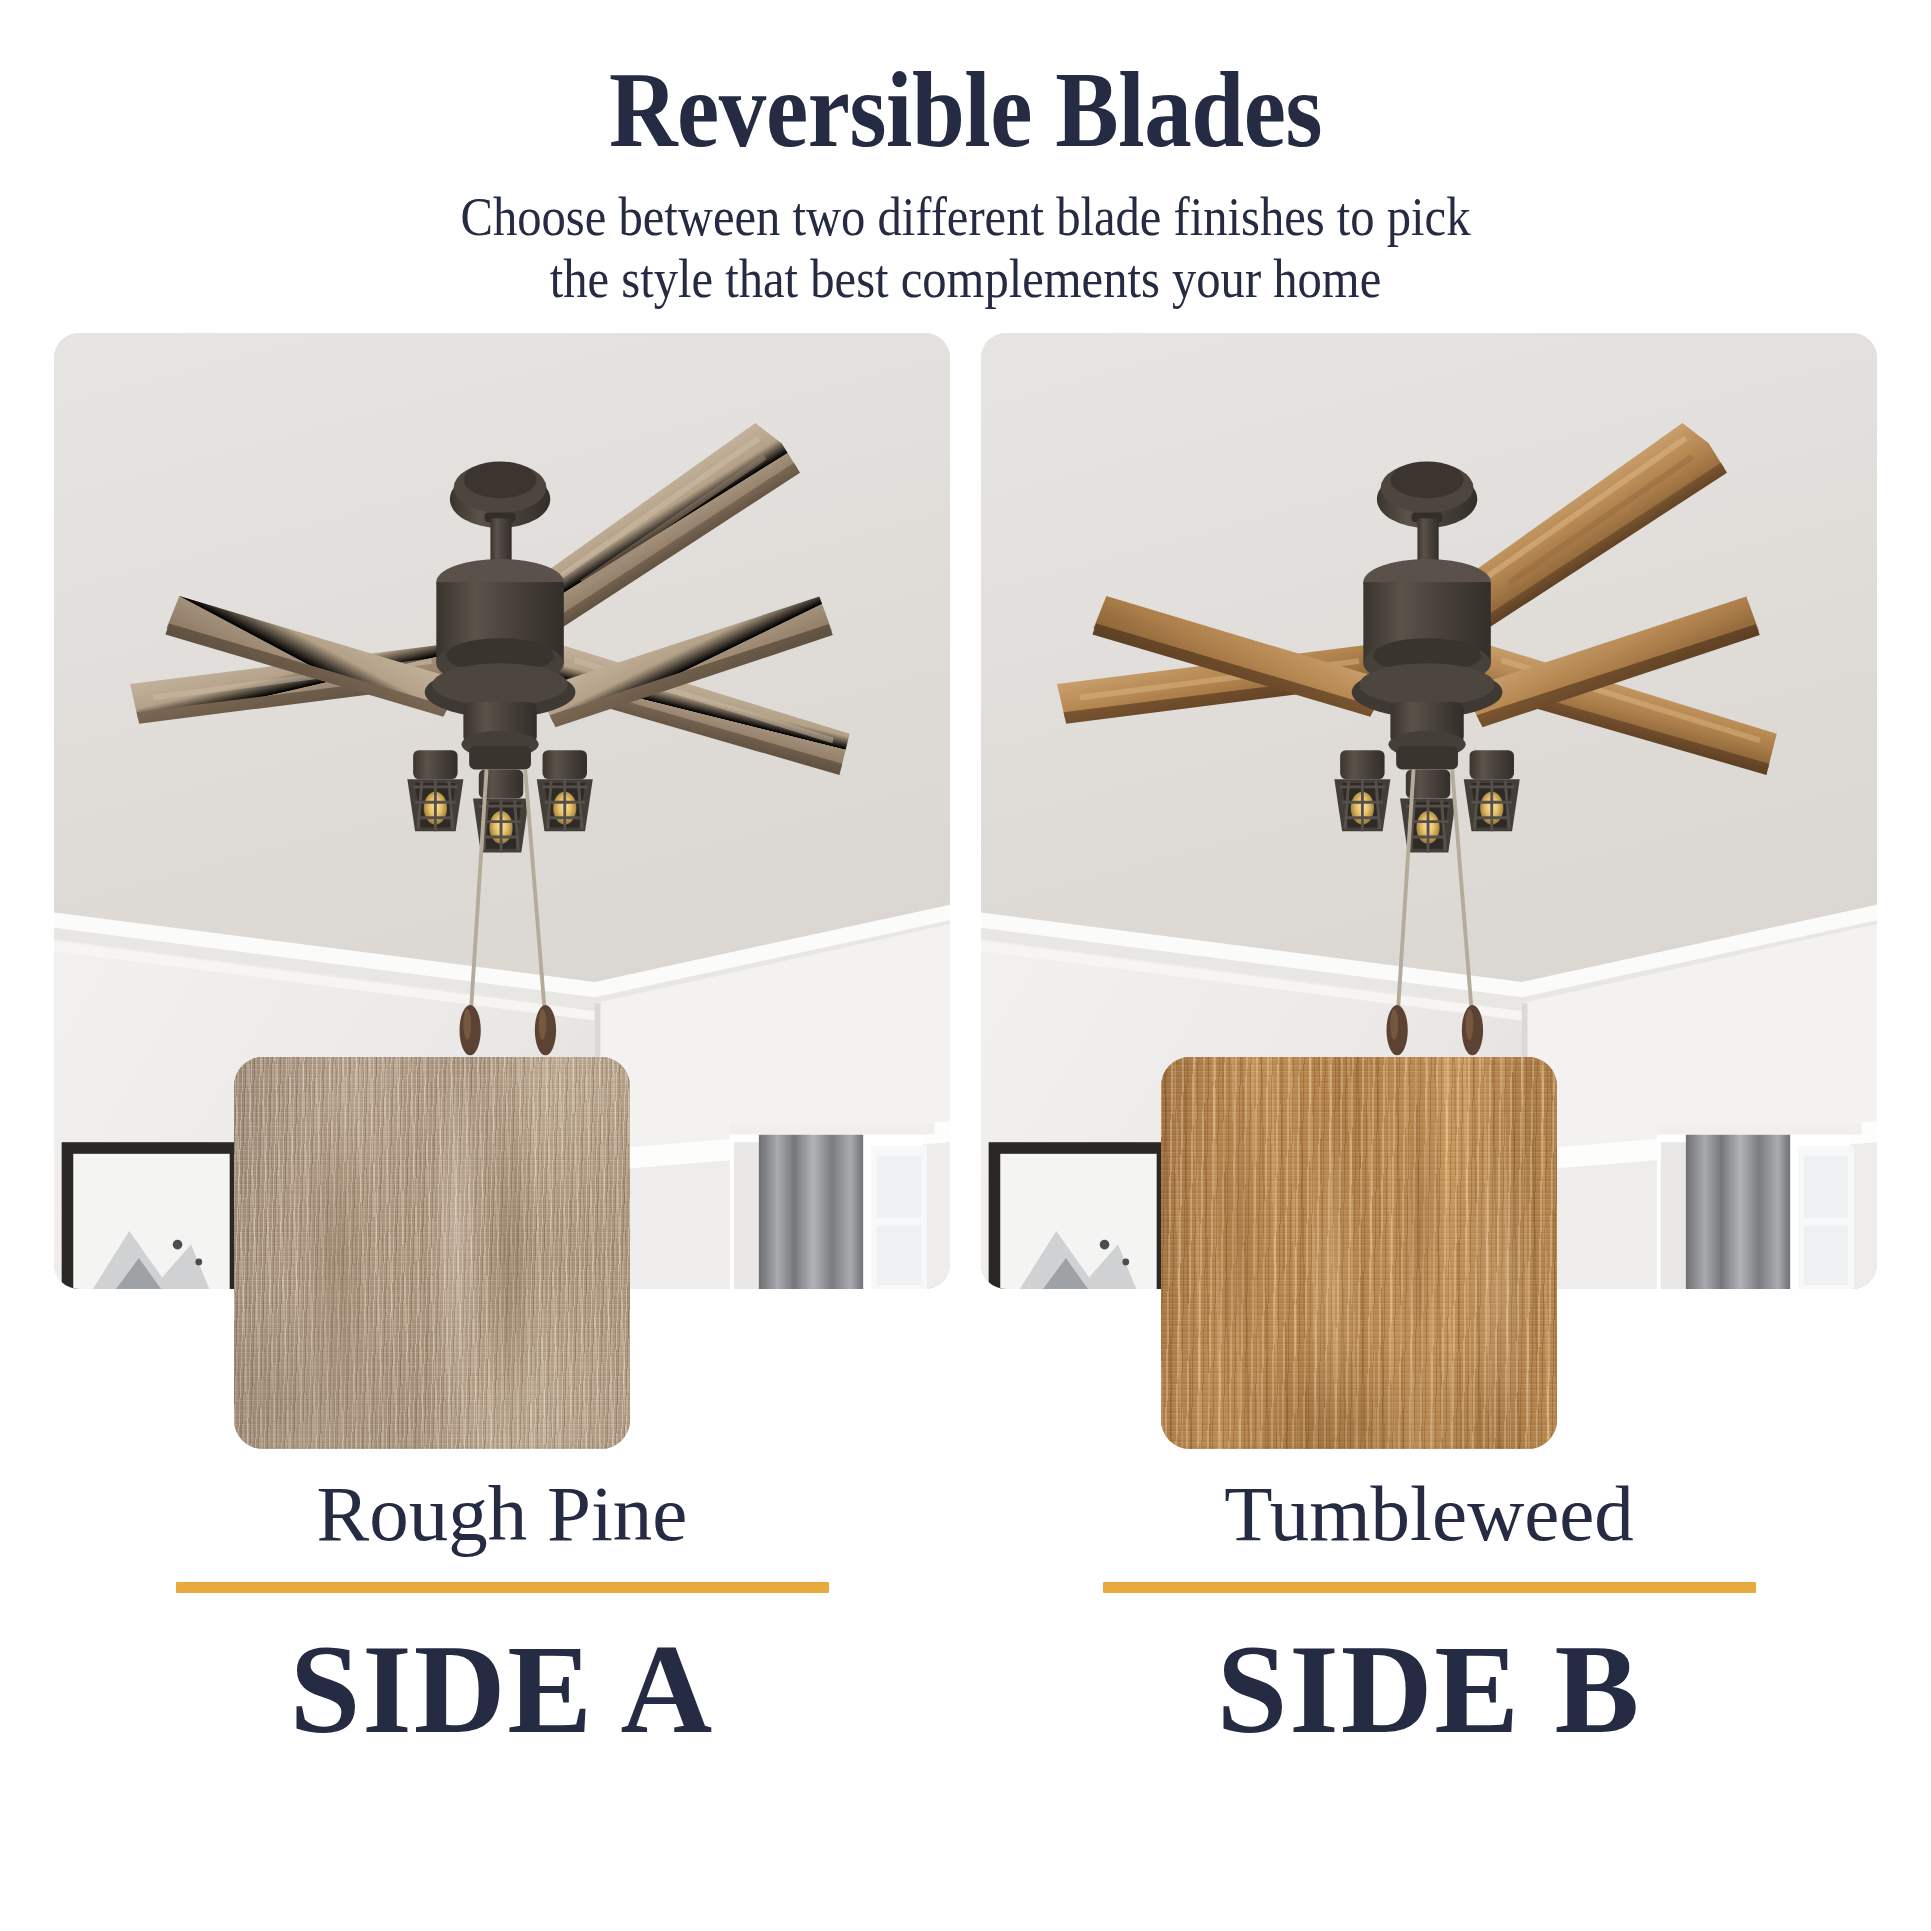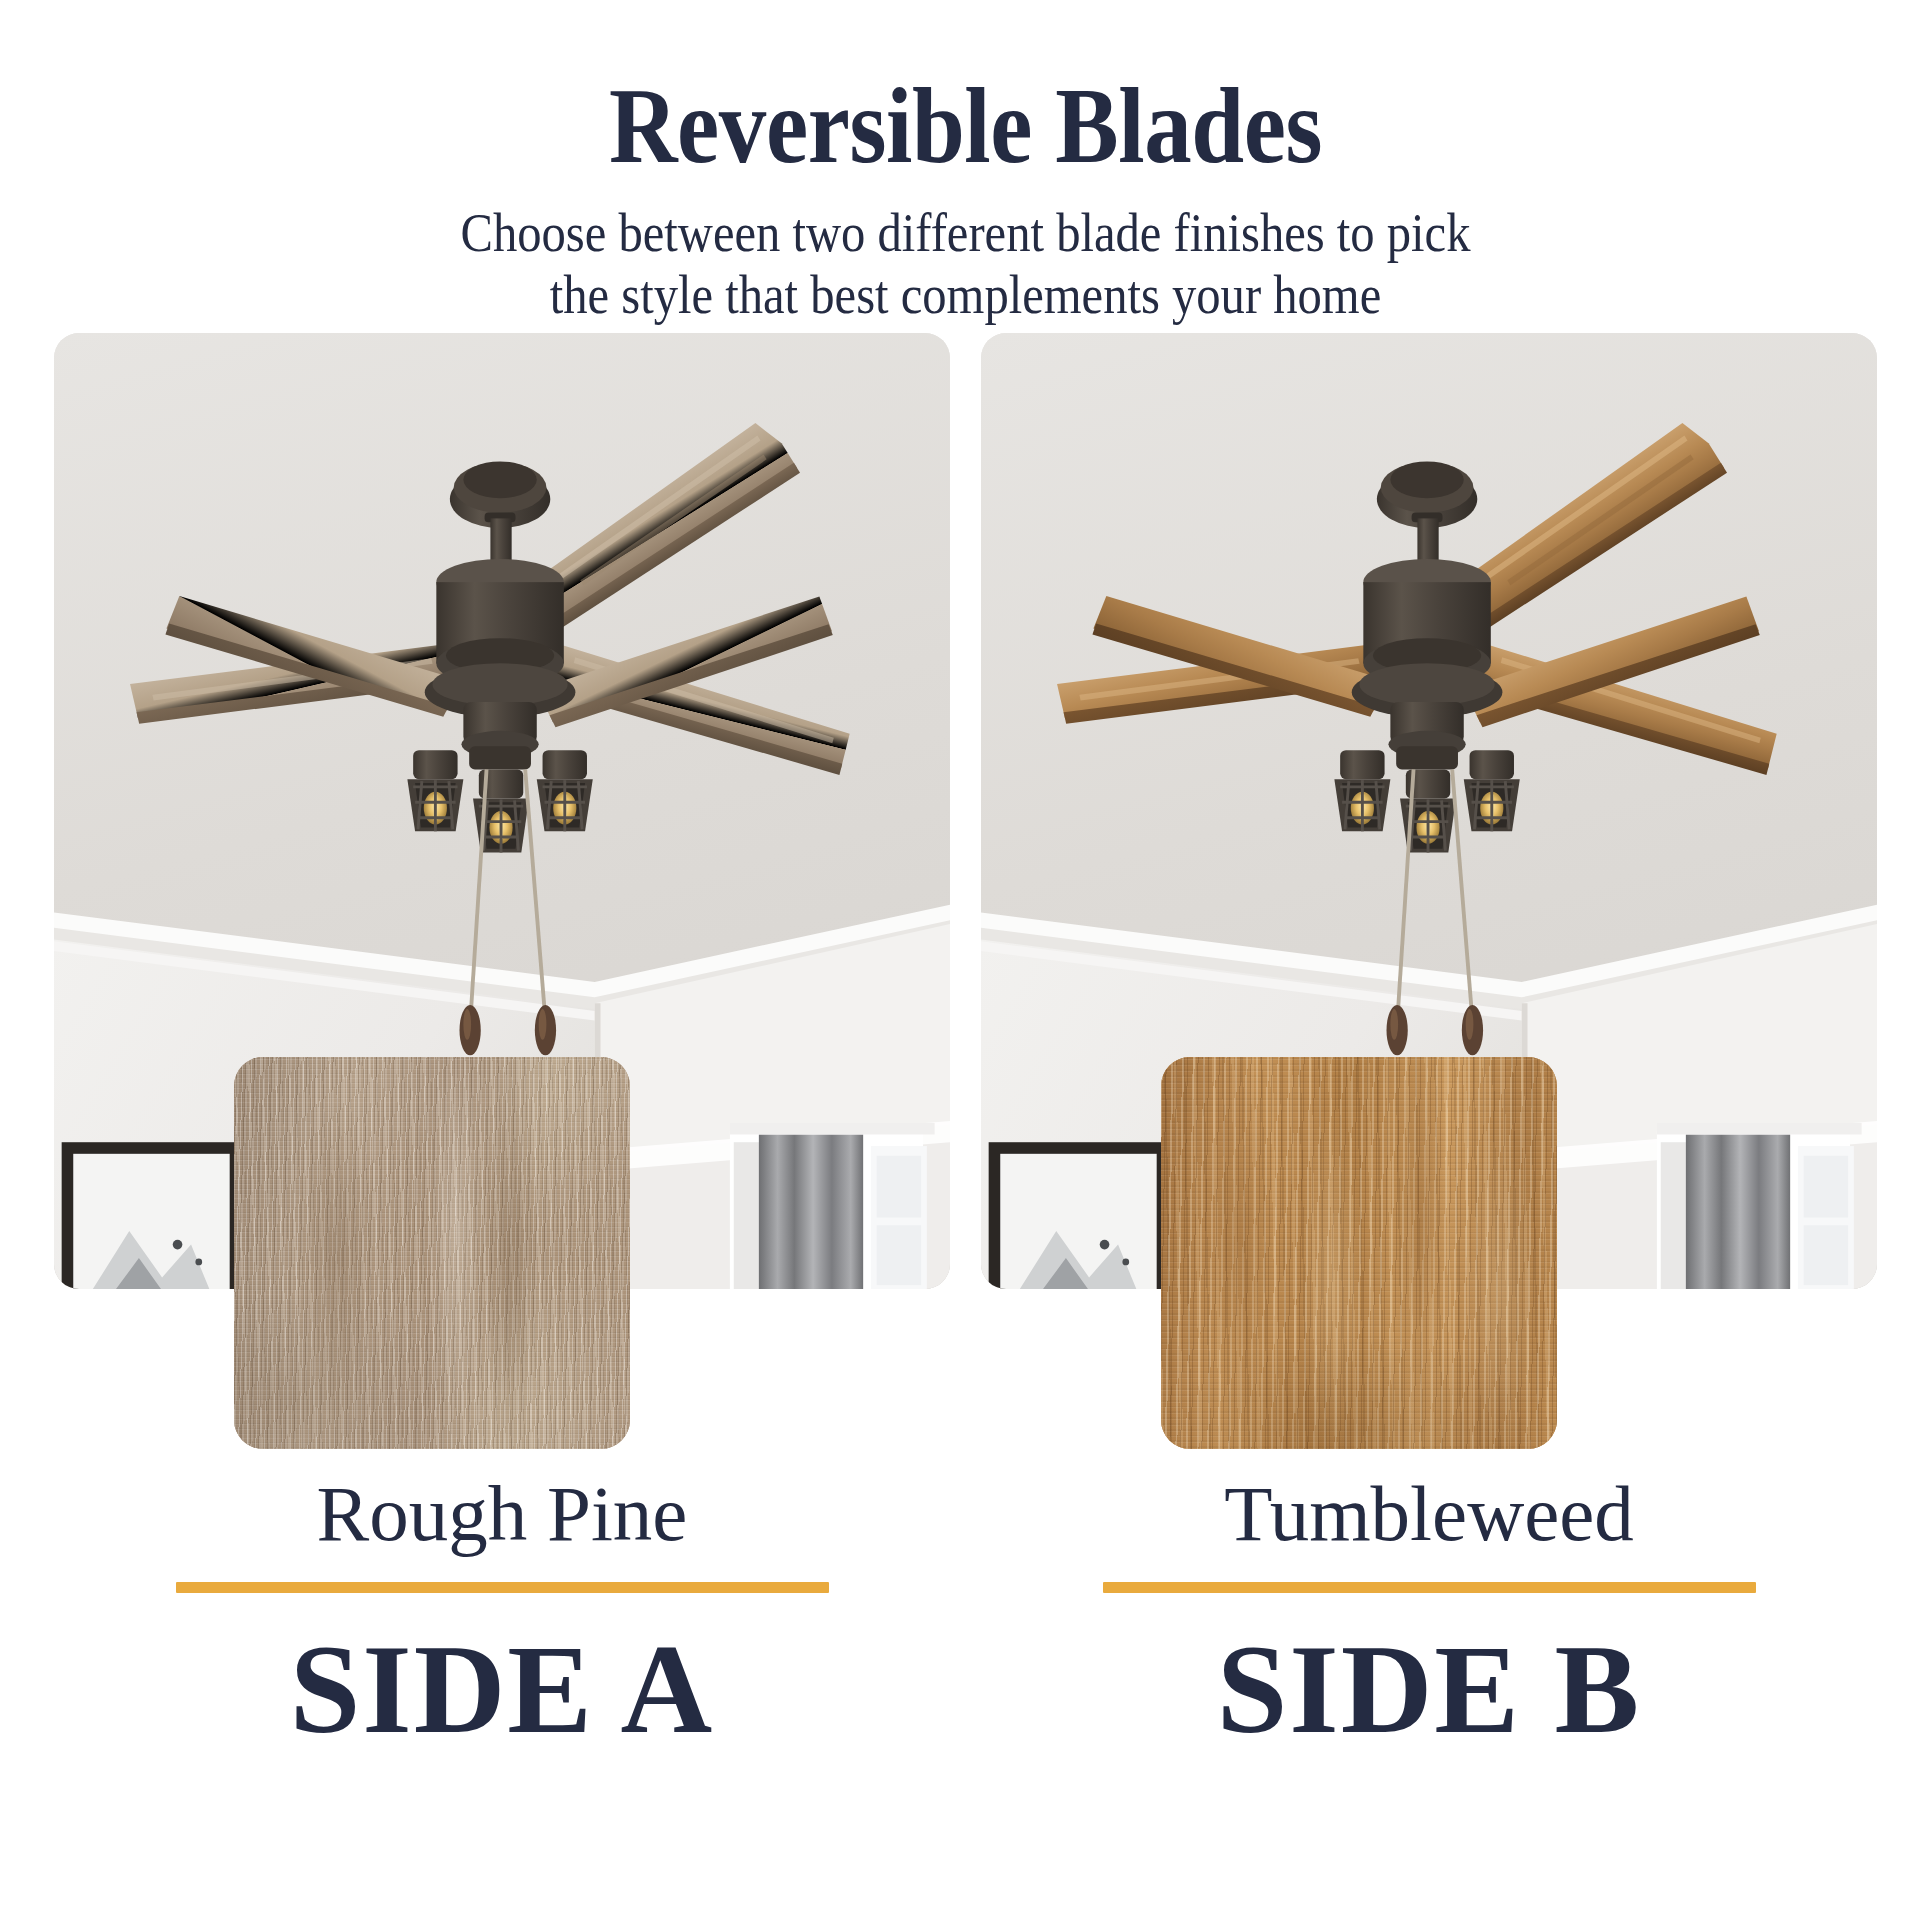--- a/index.html
+++ b/index.html
@@ -17,21 +17,20 @@
     background: #ffffff;
   }
 
   
   .header {
     position: absolute;
     top: 56px;
     left: 0;
     width: 1931px;
     text-align: center;
-    margin-top: 16px;
   }
   .headline {
     font-family: "Liberation Serif", "DejaVu Serif", serif;
     font-weight: 700;
     font-size: 108px;
     line-height: 1.0;
     letter-spacing: -0.5px;
     color: #242B42;
     transform: scaleX(0.88);
     transform-origin: center top;

